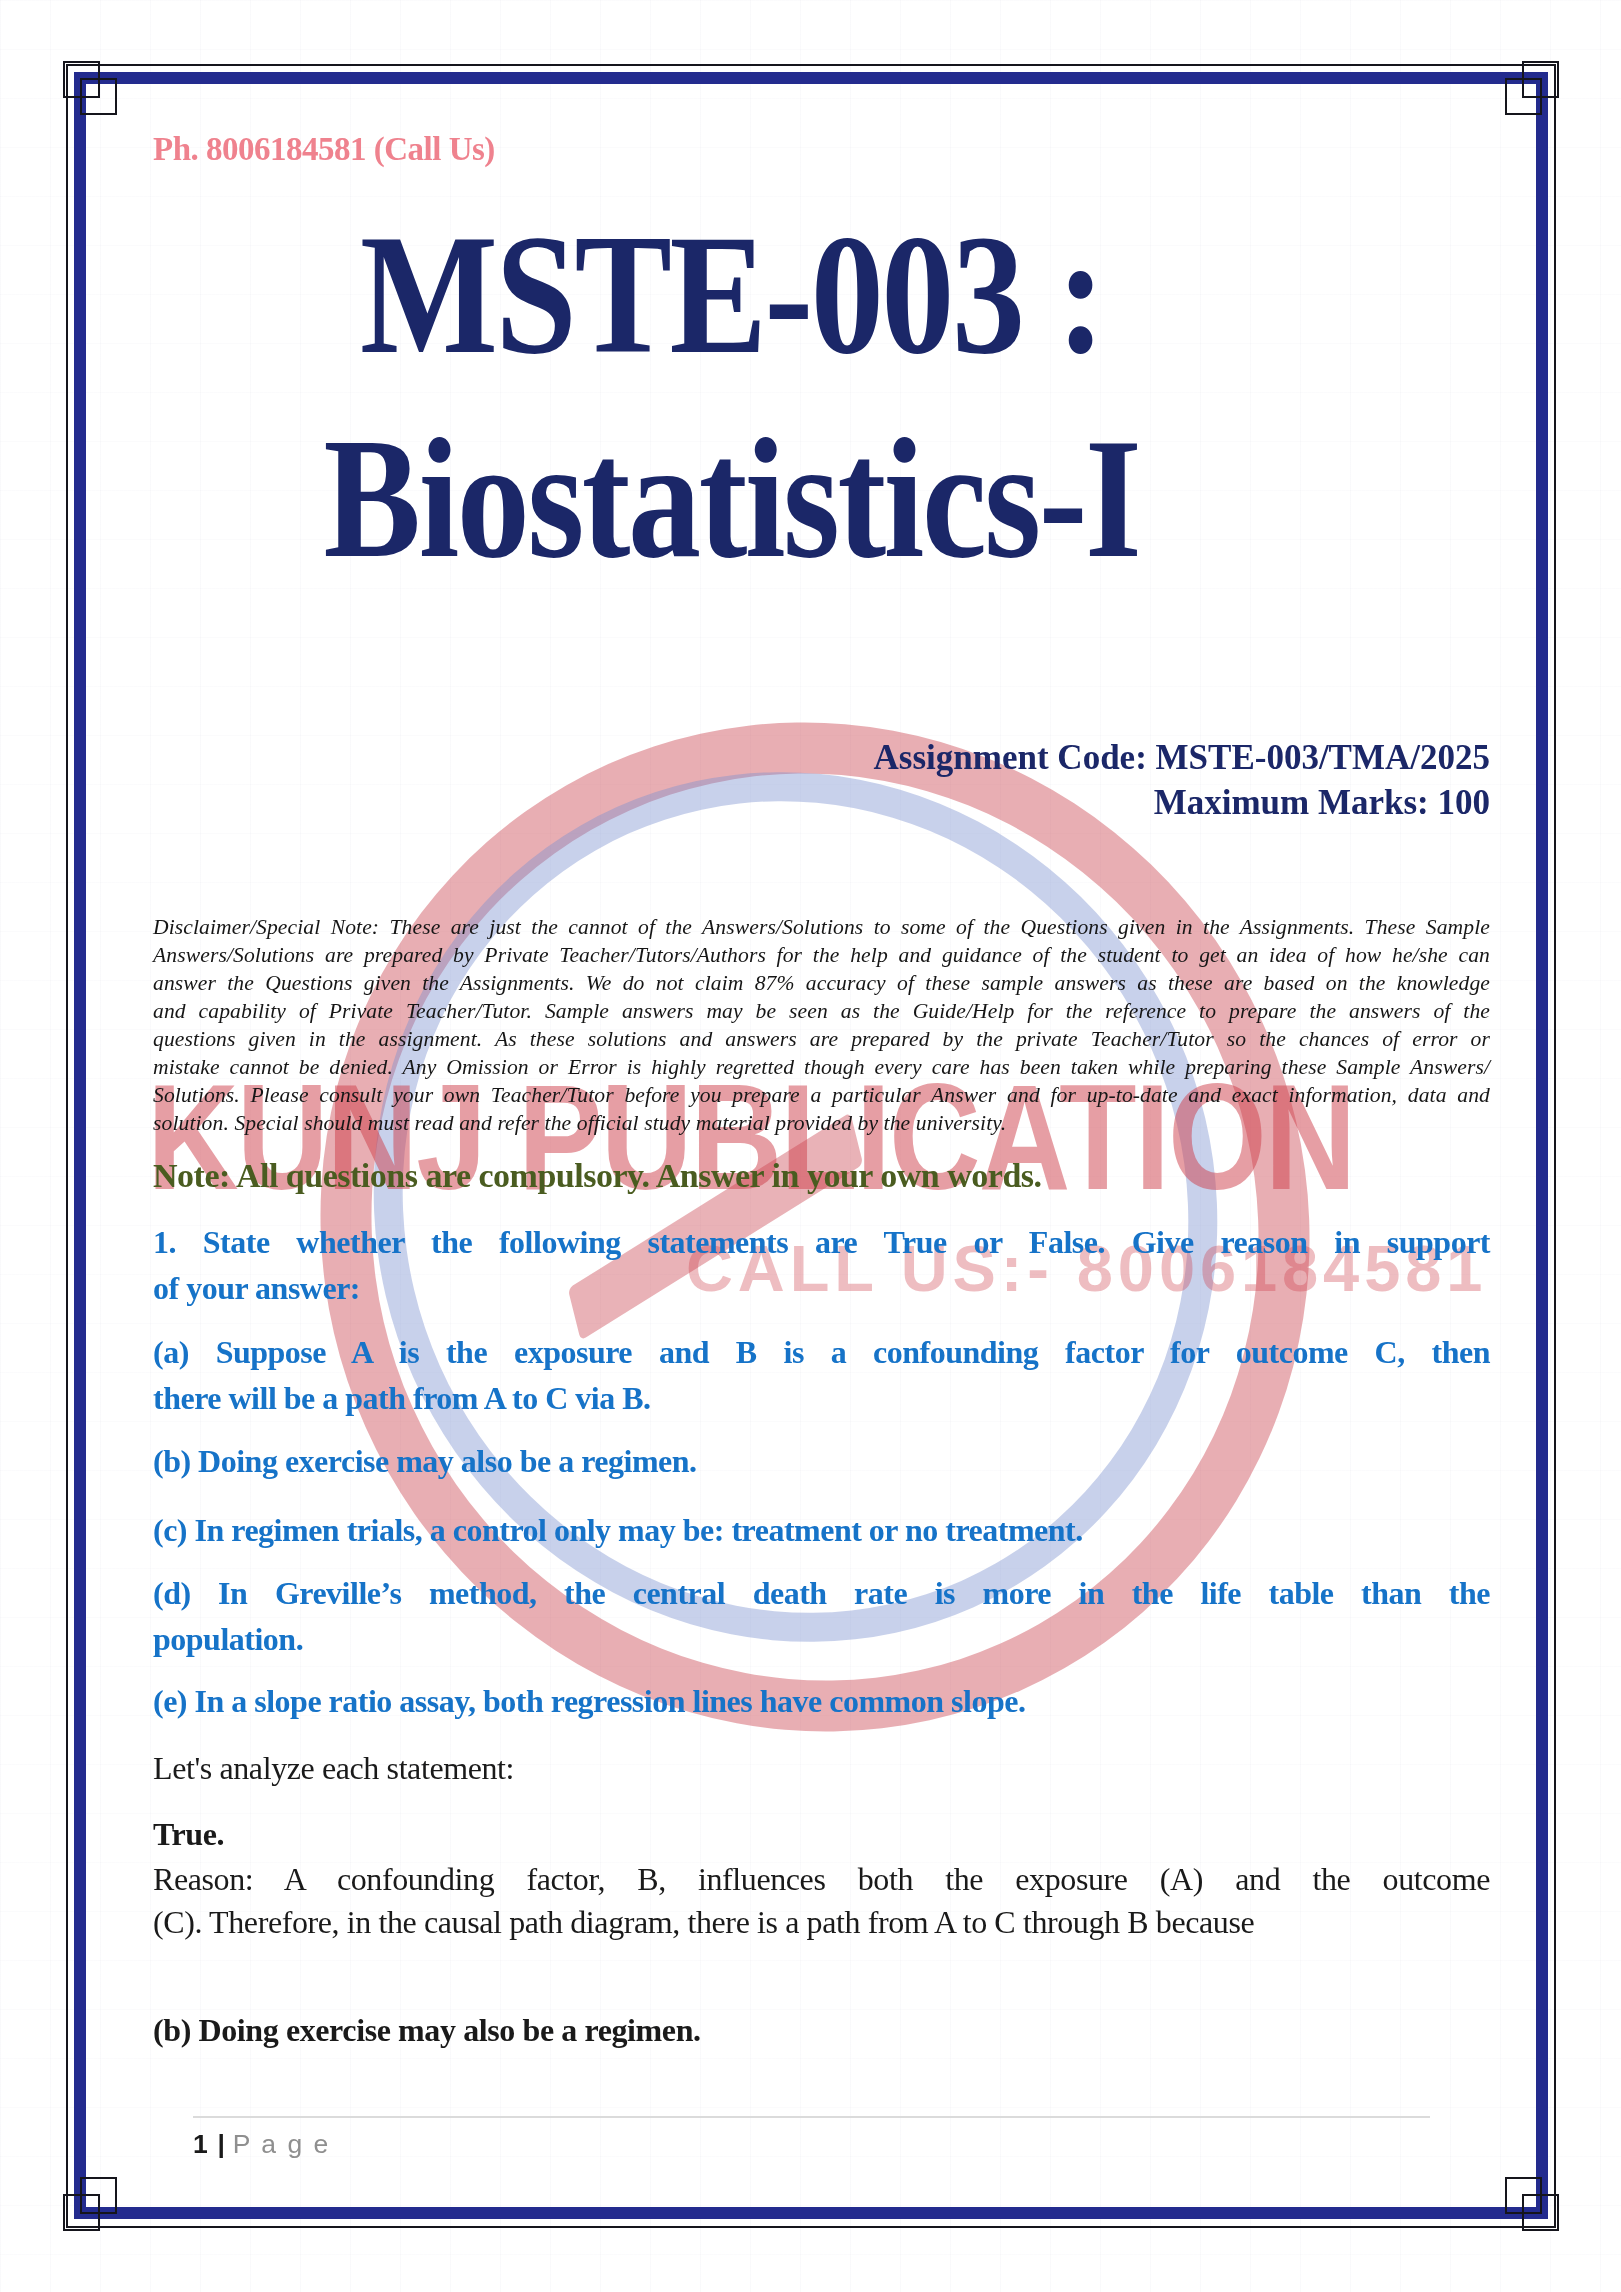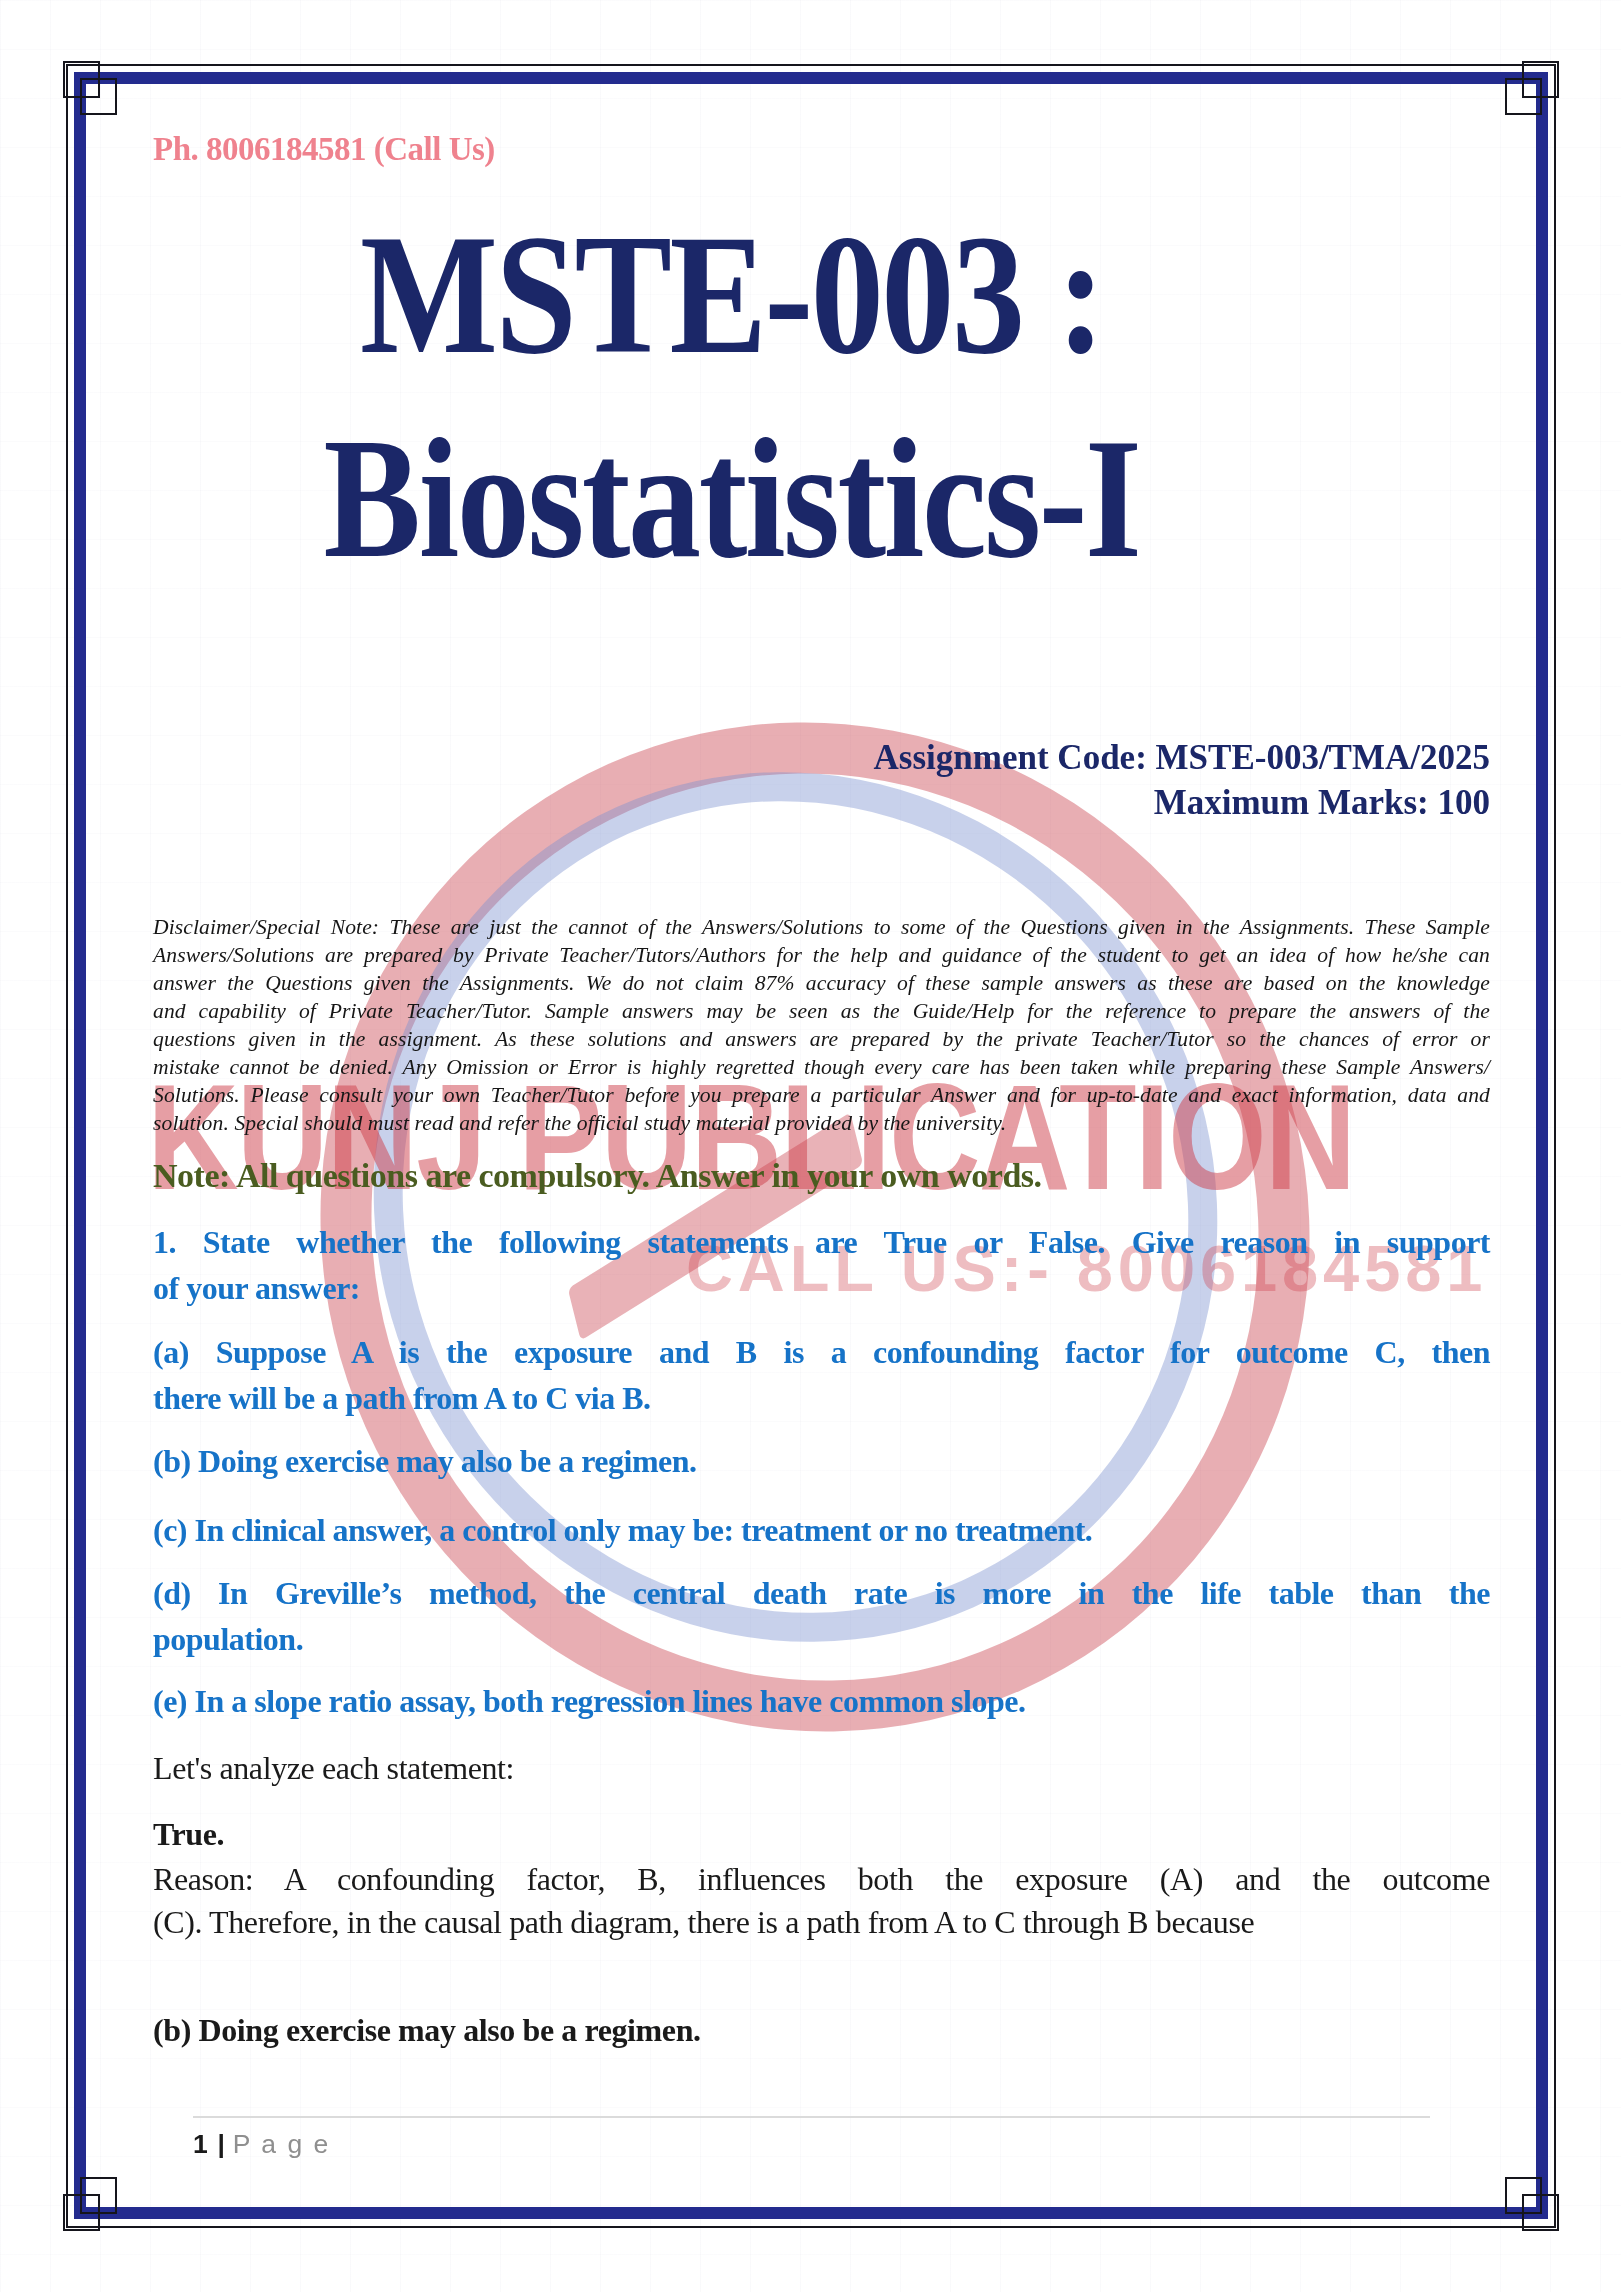--- a/index.html
+++ b/index.html
@@ -111,21 +111,21 @@
 
   <div class="abs blue q1 jlines">
       <div>1. State whether the following statements are True or False. Give reason in support</div>
       <div>of your answer:</div>
     </div>
   <div class="abs blue qa jlines">
       <div>(a) Suppose A is the exposure and B is a confounding factor for outcome C, then</div>
       <div>there will be a path from A to C via B.</div>
     </div>
   <div class="abs blue qb">(b) Doing exercise may also be a regimen.</div>
-  <div class="abs blue qc">(c) In clinical answer, a control only may be: treatment or no treatment.</div>
+  <div class="abs blue qc">(c) In regimen trials, a control only may be: treatment or no treatment.</div>
   <div class="abs blue qd jlines">
       <div>(d) In Greville’s method, the central death rate is more in the life table than the</div>
       <div>population.</div>
     </div>
   <div class="abs blue qe">(e) In a slope ratio assay, both regression lines have common slope.</div>
 
   <div class="abs bodytxt intro">Let's analyze each statement:</div>
   <div class="abs bodytxt verdict">True.</div>
   <div class="abs bodytxt reason jlines">
       <div>Reason: A confounding factor, B, influences both the exposure (A) and the outcome</div>

